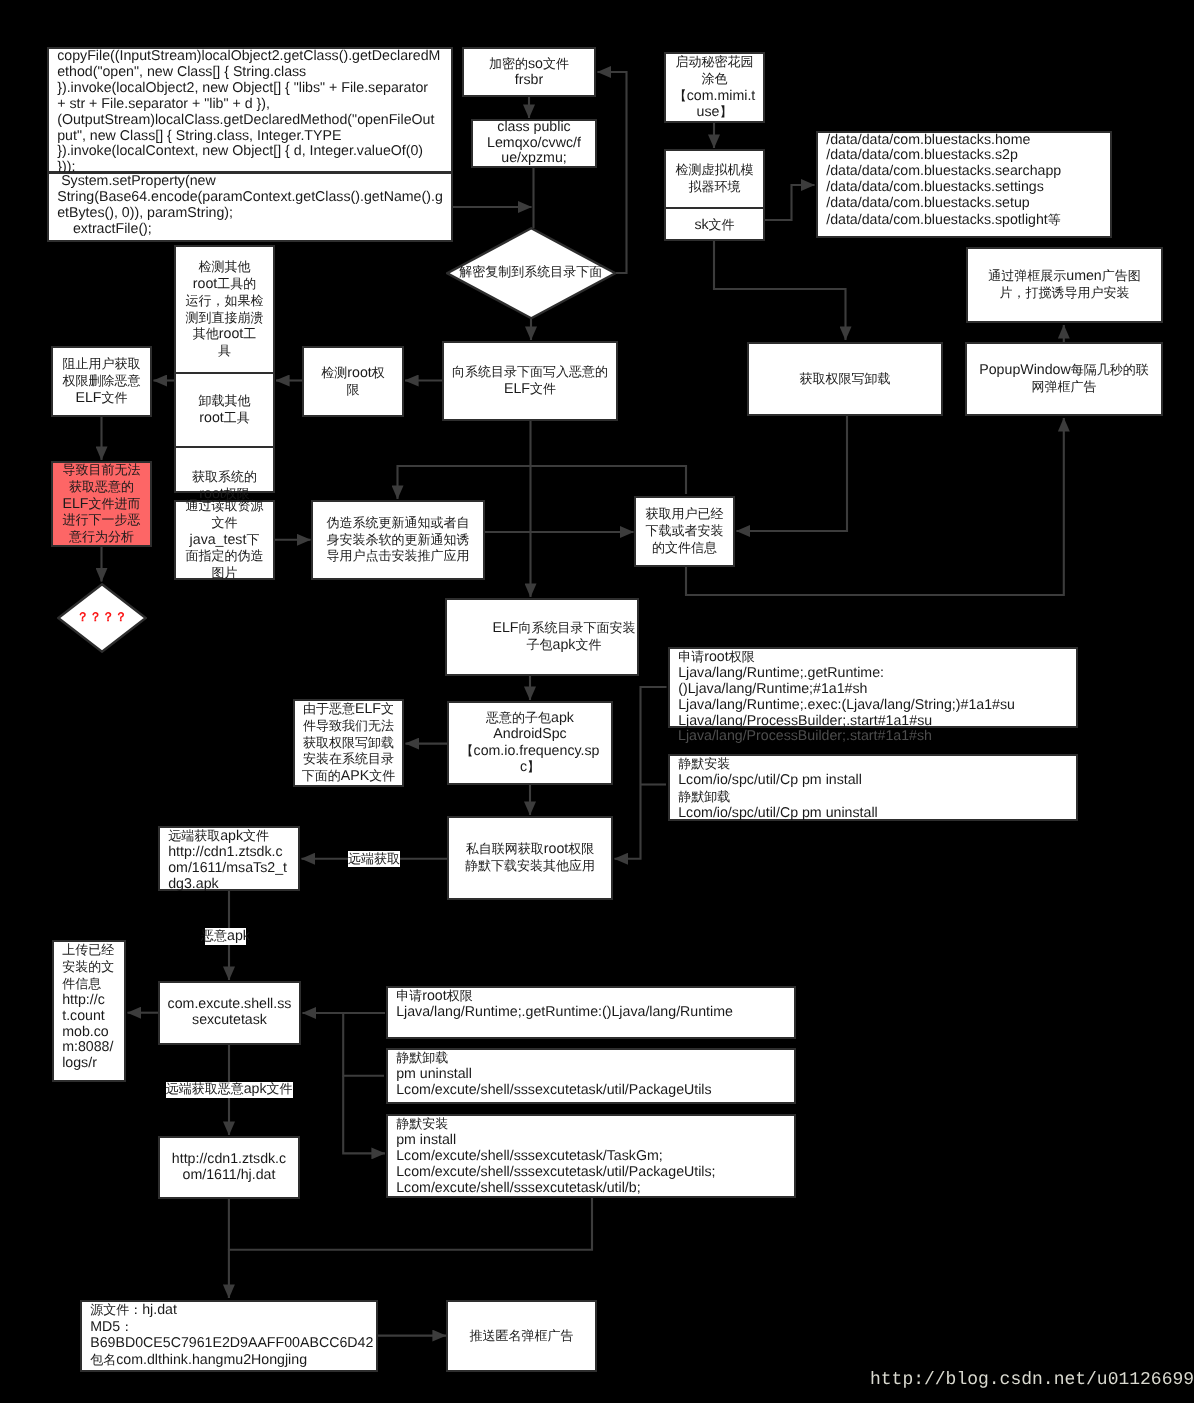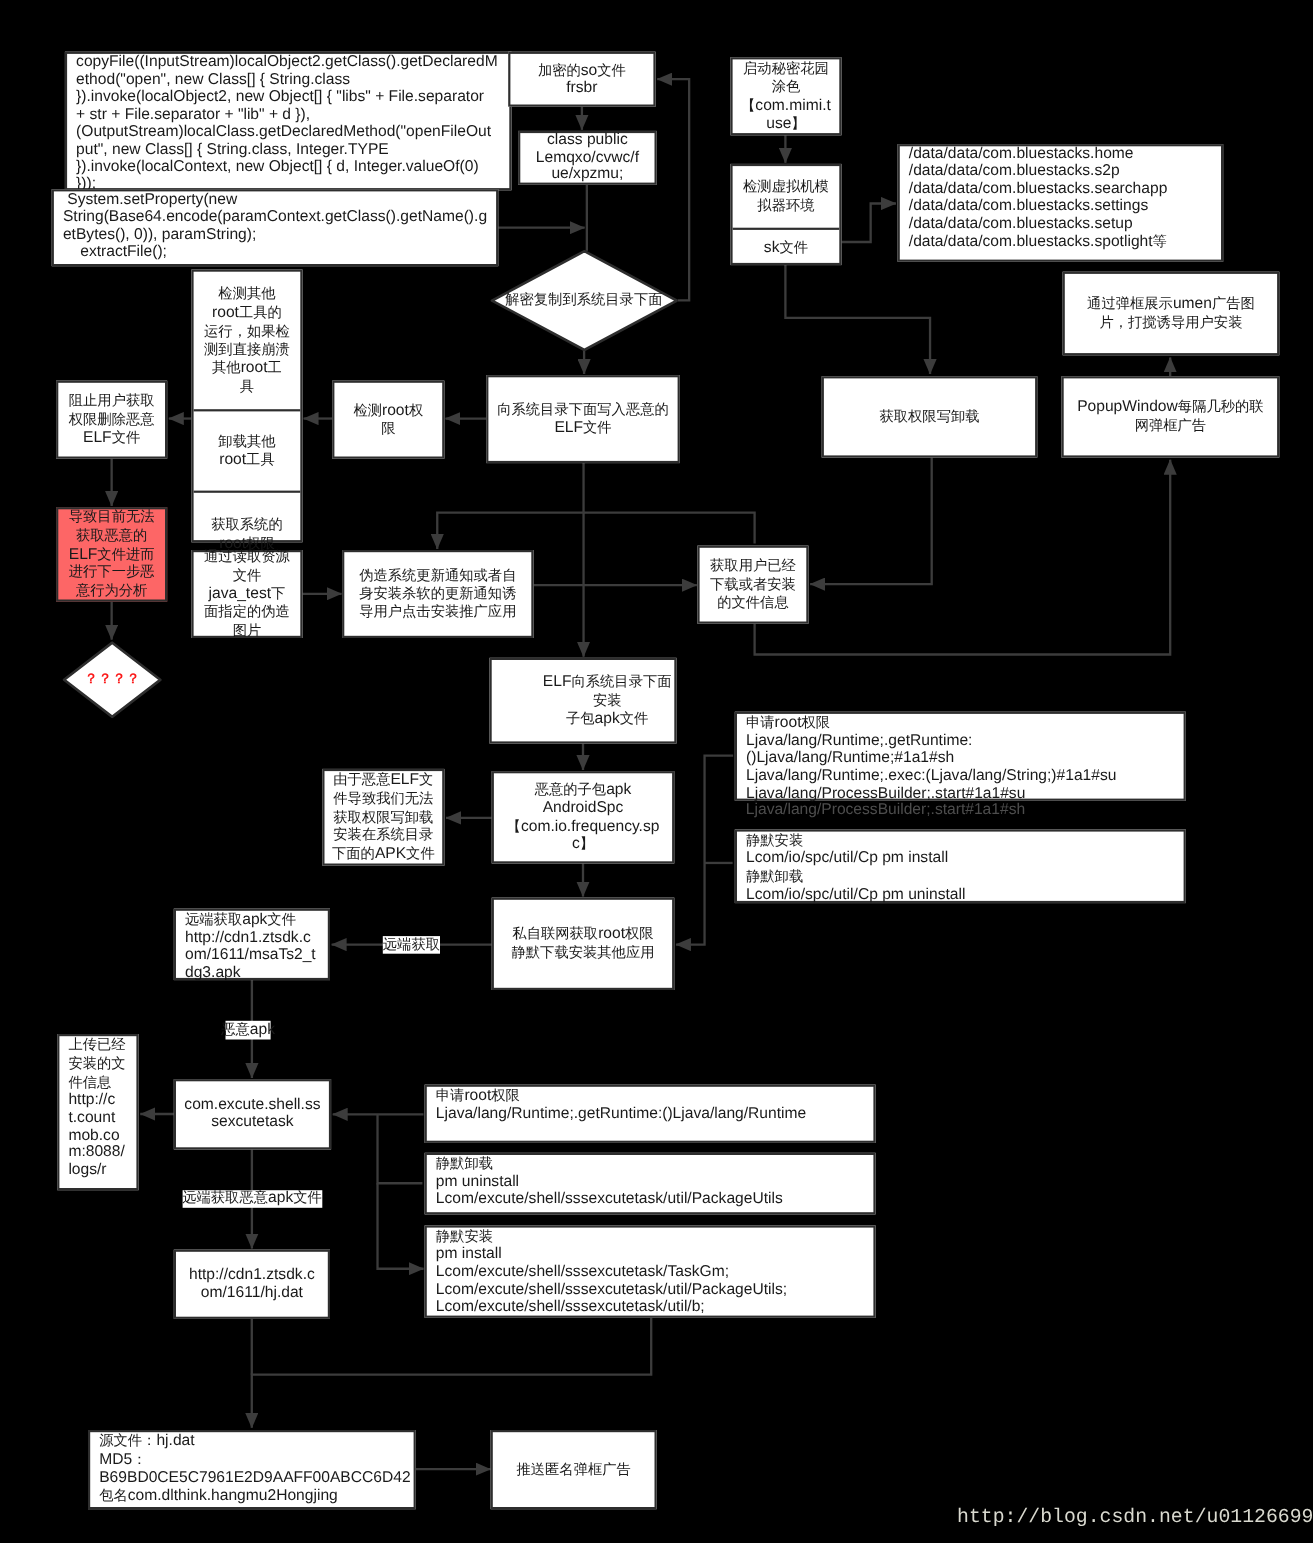--- a/index.html
+++ b/index.html
@@ -70,21 +70,21 @@
 <path d="M 229,891 L 229,980" fill="none" stroke="#3c3c3c" stroke-width="2.1" marker-end="url(#ah)"></path>
 <path d="M 158,1012.7 L 127.5,1012.7" fill="none" stroke="#3c3c3c" stroke-width="2.1" marker-end="url(#ah)"></path>
 <path d="M 385,1013 L 343.2,1013 L 302.5,1013" fill="none" stroke="#3c3c3c" stroke-width="2.1" marker-end="url(#ah)"></path>
 <path d="M 343.2,1013 L 343.2,1075.7 L 384,1075.7" fill="none" stroke="#3c3c3c" stroke-width="2.1"></path>
 <path d="M 343.2,1075.7 L 343.2,1153.4 L 385,1153.4" fill="none" stroke="#3c3c3c" stroke-width="2.1" marker-end="url(#ah)"></path>
 <path d="M 229,1045 L 229,1135" fill="none" stroke="#3c3c3c" stroke-width="2.1" marker-end="url(#ah)"></path>
 <path d="M 592,1198 L 592,1249.7 L 228.9,1249.7 L 228.9,1298" fill="none" stroke="#3c3c3c" stroke-width="2.1" marker-end="url(#ah)"></path>
 <path d="M 228.9,1199 L 228.9,1249.7" fill="none" stroke="#3c3c3c" stroke-width="2.1"></path>
 <path d="M 378,1335.6 L 446,1335.6" fill="none" stroke="#3c3c3c" stroke-width="2.1" marker-end="url(#ah)"></path>
 </svg>
-  <div class="node lt" style="left:47px;top:47px;width:406px;height:125.5px;margin-left:12px;"><span class="tx">copyFile((InputStream)localObject2.getClass().getDeclaredM
+  <div class="node lt" style="left:47px;top:47px;width:406px;height:125.5px;"><span class="tx">copyFile((InputStream)localObject2.getClass().getDeclaredM
 ethod("open", new Class[] { String.class
 }).invoke(localObject2, new Object[] { "libs" + File.separator
 + str + File.separator + "lib" + d }),
 (OutputStream)localClass.getDeclaredMethod("openFileOut
 put", new Class[] { String.class, Integer.TYPE
 }).invoke(localContext, new Object[] { d, Integer.valueOf(0)
 }));</span></div>
   <div class="node lt" style="left:47px;top:172px;width:406px;height:69.5px;"><span class="tx"> System.setProperty(new
 String(Base64.encode(paramContext.getClass().getName().g
 etBytes(), 0)), paramString);
@@ -121,21 +121,21 @@
 <span class="cjk">文件</span>
 java_test<span class="cjk">下</span>
 <span class="cjk">面指定的伪造</span>
 <span class="cjk">图片</span></span></div>
   <div class="node" style="left:311px;top:500px;width:174px;height:80px;"><span class="tx"><span class="cjk">伪造系统更新通知或者自</span>
 <span class="cjk">身安装杀软的更新通知诱</span>
 <span class="cjk">导用户点击安装推广应用</span></span></div>
   <div class="node" style="left:634px;top:496px;width:101px;height:71px;"><span class="tx"><span class="cjk">获取用户已经</span>
 <span class="cjk">下载或者安装</span>
 <span class="cjk">的文件信息</span></span></div>
-  <div class="node" style="left:445px;top:598px;width:170px;height:78px;padding-left:44px;"><span class="tx">ELF<span class="cjk">向系统目录下面安装</span>
+  <div class="node" style="left:445px;top:598px;width:194px;height:78px;padding-left:44px;"><span class="tx">ELF<span class="cjk">向系统目录下面安装</span>
 <span class="cjk">子包</span>apk<span class="cjk">文件</span></span></div>
   <div class="node" style="left:447px;top:701px;width:166px;height:84px;"><span class="tx"><span class="cjk">恶意的子包</span>apk
 AndroidSpc
 <span class="cjk">【</span>com.io.frequency.sp
 c<span class="cjk">】</span></span></div>
   <div class="node" style="left:293px;top:699px;width:111px;height:88px;"><span class="tx"><span class="cjk">由于恶意</span>ELF<span class="cjk">文</span>
 <span class="cjk">件导致我们无法</span>
 <span class="cjk">获取权限写卸载</span>
 <span class="cjk">安装在系统目录</span>
 <span class="cjk">下面的</span>APK<span class="cjk">文件</span></span></div>

